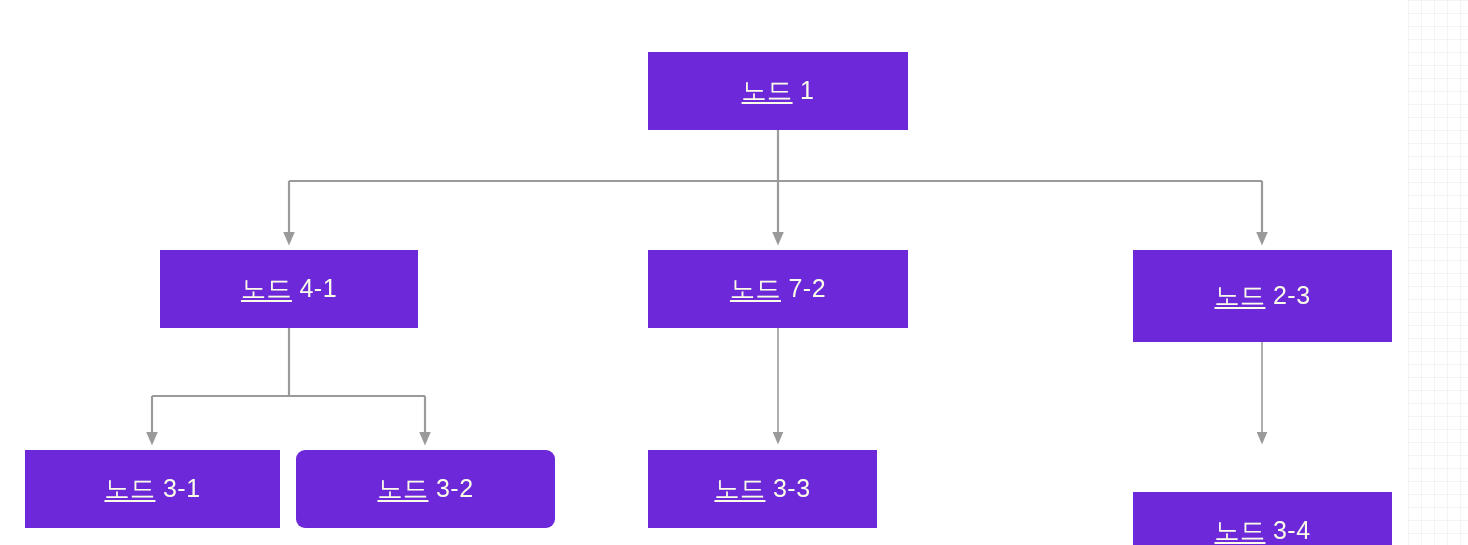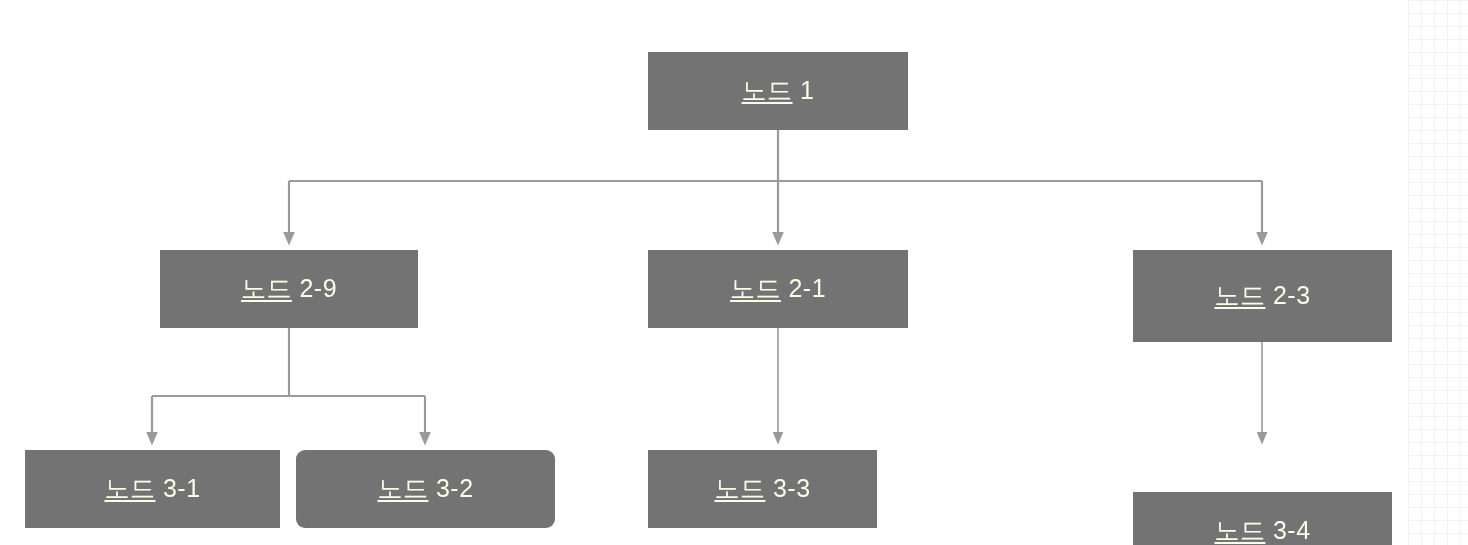--- a/index.html
+++ b/index.html
@@ -34,21 +34,21 @@
   #edges {
     position: absolute;
     left: 0;
     top: 0;
     width: 1468px;
     height: 545px;
   }
   .node {
     position: absolute;
     box-sizing: border-box;
-    background: #737373;
+    background: #6d28d9;
     display: flex;
     align-items: center;
     justify-content: center;
     color: #fbfde8;
     font-size: 25px;
     font-weight: 400;
     letter-spacing: 0.5px;
     text-align: center;
     line-height: 1;
     white-space: nowrap;
@@ -101,25 +101,25 @@
     <path d="M778,328 L778,433" fill="none" stroke="#9a9a9a" stroke-width="1.6" marker-end="url(#ah-sm)"></path>
 
     <path d="M1262,328 L1262,433" fill="none" stroke="#9a9a9a" stroke-width="1.6" marker-end="url(#ah-sm)"></path>
   </svg>
 
   <div class="node" style="left:648px; top:52px; width:260px; height:78px;">
     <span class="label"><span class="ko">노드</span><span> 1</span></span>
   </div>
 
   <div class="node" style="left:160px; top:250px; width:258px; height:78px;">
-    <span class="label"><span class="ko">노드</span><span> 2-9</span></span>
+    <span class="label"><span class="ko">노드</span><span> 4-1</span></span>
   </div>
 
   <div class="node" style="left:648px; top:250px; width:260px; height:78px;">
-    <span class="label"><span class="ko">노드</span><span> 2-1</span></span>
+    <span class="label"><span class="ko">노드</span><span> 7-2</span></span>
   </div>
 
   <div class="node" style="left:1133px; top:250px; width:259px; height:92px;">
     <span class="label"><span class="ko">노드</span><span> 2-3</span></span>
   </div>
 
   <div class="node" style="left:25px; top:450px; width:255px; height:78px;">
     <span class="label"><span class="ko">노드</span><span> 3-1</span></span>
   </div>
 

